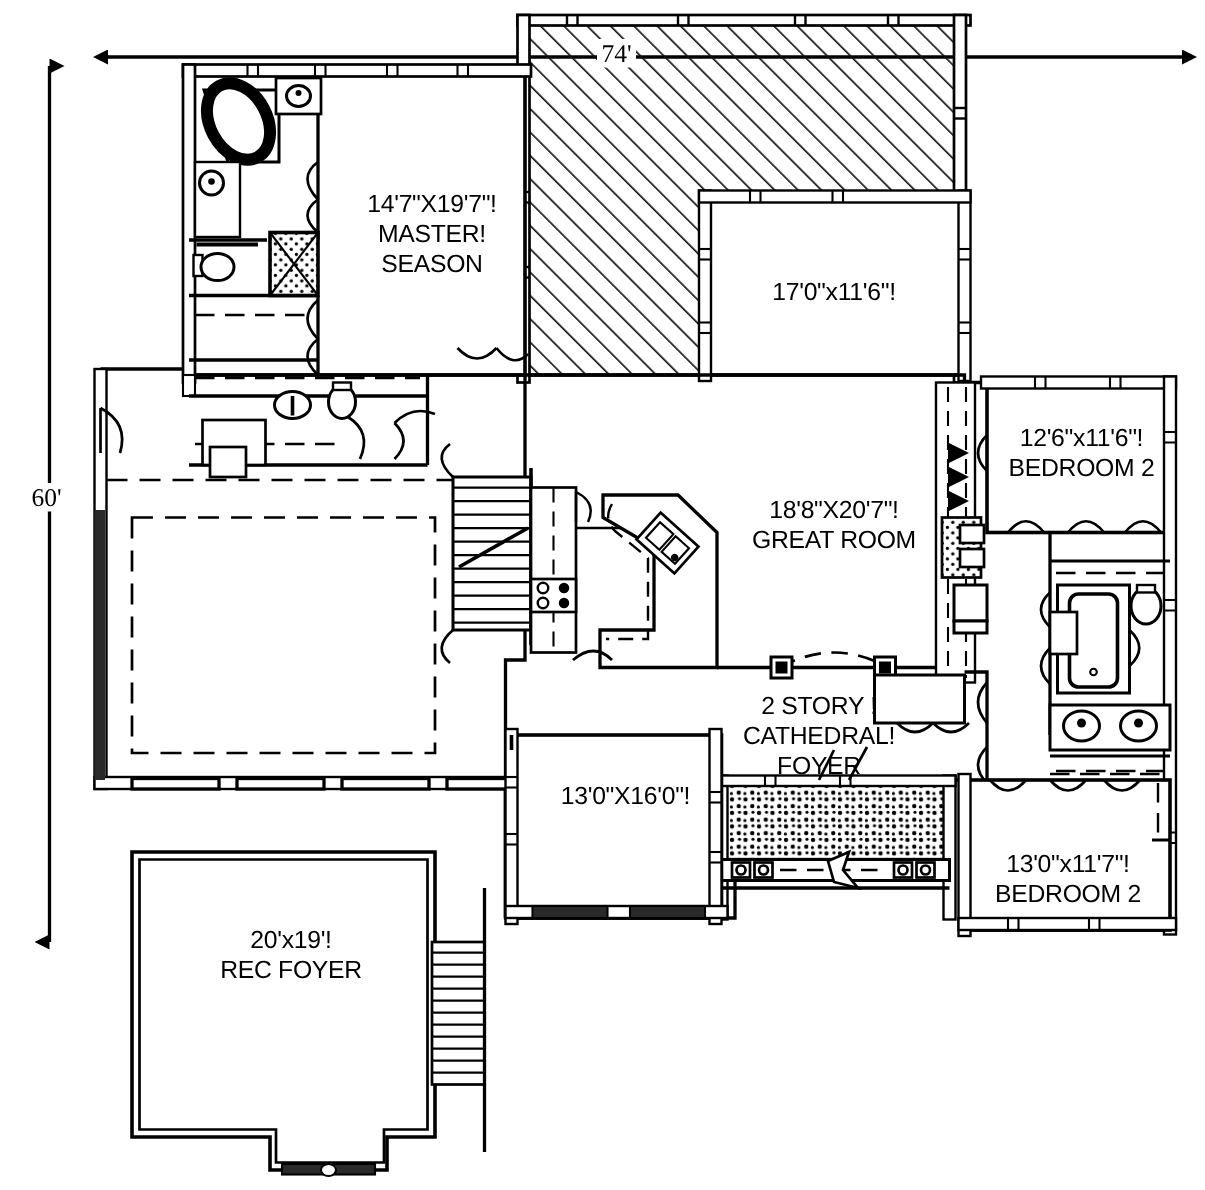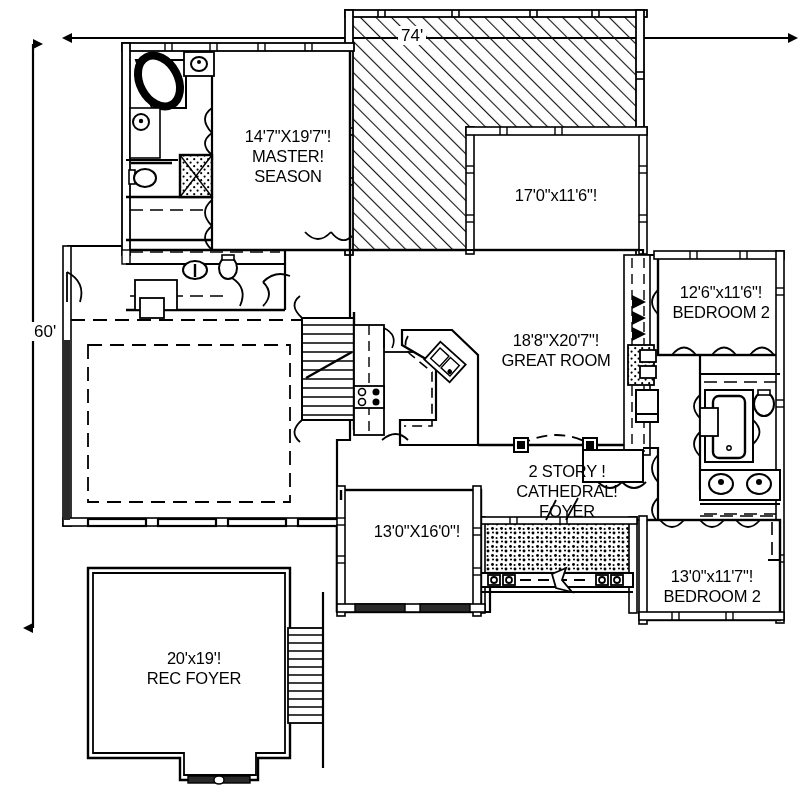--- a/index.html
+++ b/index.html
@@ -34,21 +34,21 @@
     line-height: 20px;
     white-space: nowrap;
     letter-spacing: -0.2px;
   }
   .room-label .ln {
     display: block;
   }
   .dim-label {
     position: absolute;
     color: #000000;
-    font-family: Liberation Sans, sans-serif;
+    font-family: Liberation Serif, serif;
     font-size: 17px;
     line-height: 19px;
     background: #ffffff;
     padding: 0 3px;
     white-space: nowrap;
     text-align: center;
   }
 </style>
 </head>
 <body>
@@ -535,21 +535,21 @@
         <rect x="188" y="776" width="28" height="7"></rect>
         <rect x="222" y="776" width="28" height="7"></rect>
       </g>
       <ellipse cx="219" cy="780" rx="5" ry="4" fill="#fff" stroke="#000" stroke-width="1.4"></ellipse>
     </g>
 
   </svg>
 
   <div class="dim-label" style="left:398px; top:26px;">74'</div>
 
-  <div class="dim-label" style="left:31px; top:322px;">60'</div>
+  <div class="dim-label" style="left:18px; top:322px;">60'</div>
 
   <div class="room-label" style="left:288px; top:126px; transform:translateX(-50%);">
     <span class="ln">14'7"X19'7"!</span>
     <span class="ln">MASTER!</span>
     <span class="ln">SEASON</span>
   </div>
 
   <div class="room-label" style="left:556px; top:185px; transform:translateX(-50%);">
     <span class="ln">17'0"x11'6"!</span>
   </div>
@@ -557,33 +557,33 @@
   <div class="room-label" style="left:721px; top:282px; transform:translateX(-50%);">
     <span class="ln">12'6"x11'6"!</span>
     <span class="ln">BEDROOM 2</span>
   </div>
 
   <div class="room-label" style="left:556px; top:330px; transform:translateX(-50%);">
     <span class="ln">18'8"X20'7"!</span>
     <span class="ln">GREAT ROOM</span>
   </div>
 
-  <div class="room-label" style="left:567px; top:461px; transform:translateX(-50%);">
+  <div class="room-label" style="left:546px; top:461px; transform:translateX(-50%);">
     <span class="ln">2 STORY !</span>
     <span class="ln">CATHEDRAL!</span>
     <span class="ln">FOYER</span>
   </div>
 
   <div class="room-label" style="left:417px; top:521px; transform:translateX(-50%);">
     <span class="ln">13'0"X16'0"!</span>
   </div>
 
   <div class="room-label" style="left:712px; top:566px; transform:translateX(-50%);">
     <span class="ln">13'0"x11'7"!</span>
     <span class="ln">BEDROOM 2</span>
   </div>
 
-  <div class="room-label" style="left:194px; top:648px; transform:translateX(-50%);">
+  <div class="room-label" style="left:194px; top:617px; transform:translateX(-50%);">
     <span class="ln">20'x19'!</span>
     <span class="ln">REC FOYER</span>
   </div>
 
 </div>
 
 </body></html>

